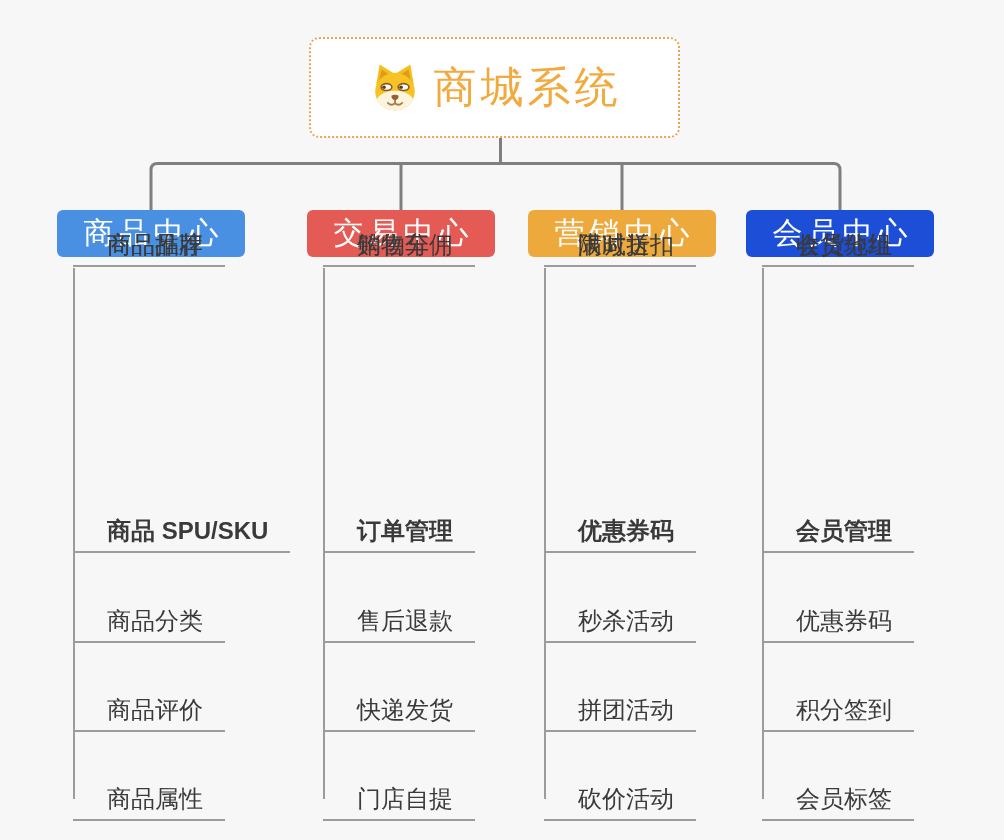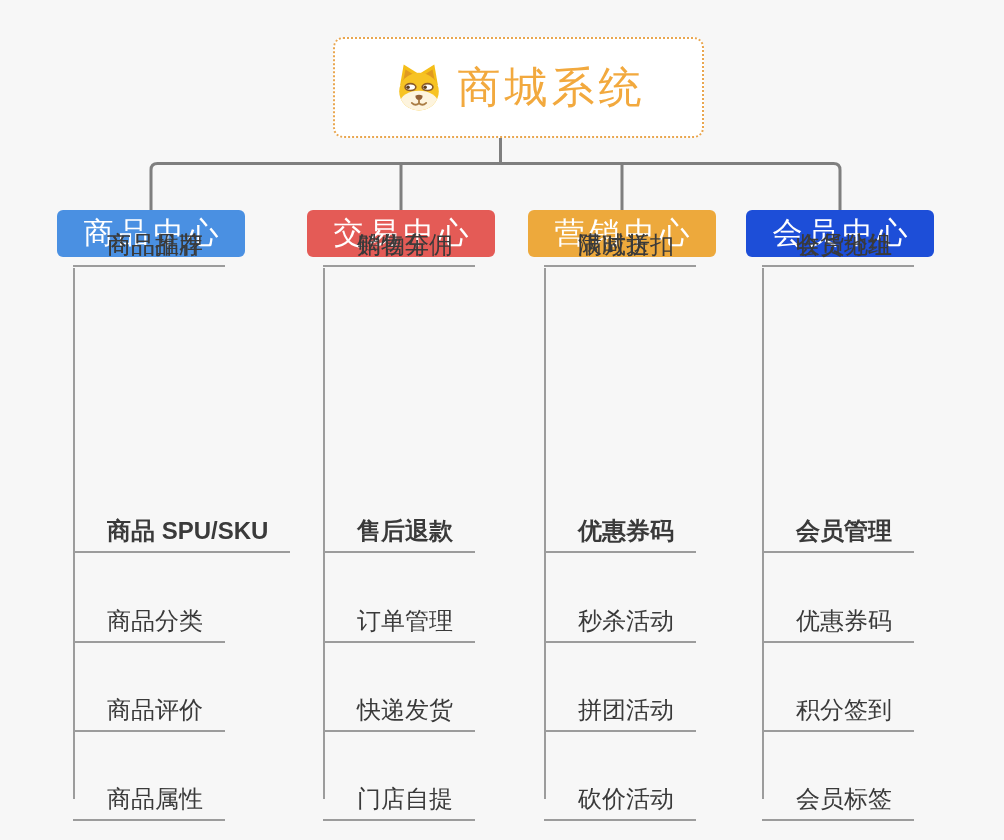--- a/index.html
+++ b/index.html
@@ -17,21 +17,21 @@
   
   .connectors {
     position: absolute;
     left: 0; top: 0;
     width: 1004px; height: 840px;
     pointer-events: none;
   }
   
   .root-node {
     position: absolute;
-    left: 333px; top: 37px;
+    left: 309px; top: 37px;
     width: 371px; height: 101px;
     background: #ffffff;
     border: 2px dotted #e9a64f;
     border-radius: 10px;
     box-sizing: border-box;
     display: flex;
     align-items: center;
     justify-content: center;
   }
   .root-title {
@@ -142,22 +142,22 @@
     <div class="leaf">商品分类</div>
     <div class="leaf">商品评价</div>
     <div class="leaf">商品属性</div>
     <div class="leaf">商品推荐</div>
     <div class="leaf">商品品牌</div>
   </div>
 
   <div class="branch b1">
     <div class="branch-box">交易中心</div>
     <div class="trunk"></div>
+    <div class="leaf">订单管理</div>
     <div class="leaf">售后退款</div>
-    <div class="leaf">订单管理</div>
     <div class="leaf">快递发货</div>
     <div class="leaf">门店自提</div>
     <div class="leaf">购物车</div>
     <div class="leaf">销售分佣</div>
   </div>
 
   <div class="branch b2">
     <div class="branch-box">营销中心</div>
     <div class="trunk"></div>
     <div class="leaf">优惠券码</div>

